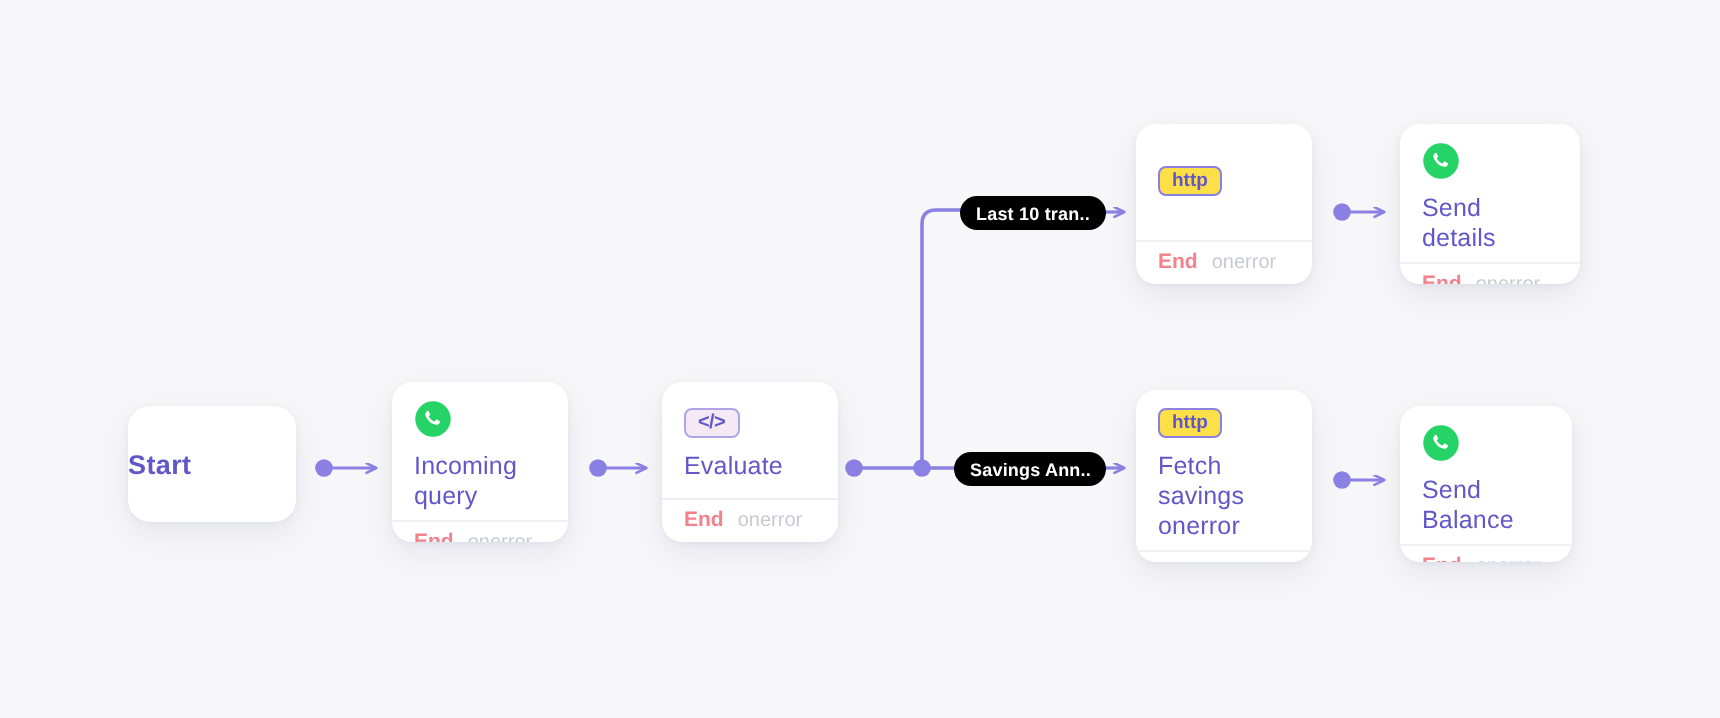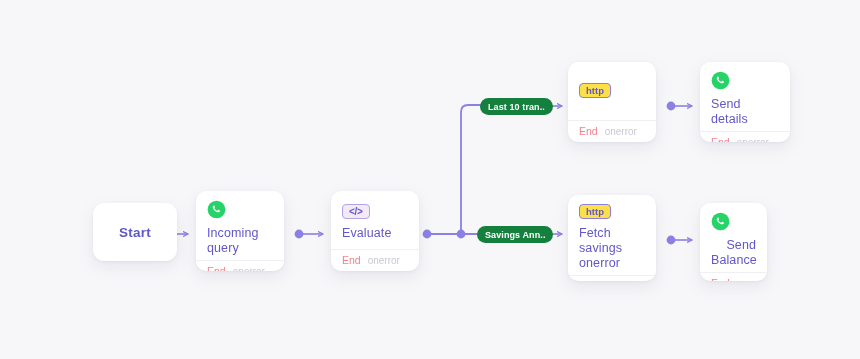--- a/index.html
+++ b/index.html
@@ -51,34 +51,32 @@
     padding: 5px 11px 6px 11px;
     display: flex;
     align-items: center;
     gap: 7px;
     height: 22px;
     box-sizing: border-box;
   }
   .footer-end {
     color: #f4818b;
     font-size: 10.5px;
-    font-weight: 400;
+    font-weight: 700;
   }
   .footer-onerror {
     color: #c9c9d4;
     font-size: 10px;
     font-weight: 400;
   }
 
   
   .node.start {
     border-radius: 11px;
-    align-items: center;
-    justify-content: center;
-    margin-left: 29px;
+    justify-content: center;
   }
   .start-label {
     color: #6157c9;
     font-size: 13.5px;
     font-weight: 700;
     letter-spacing: 0.2px;
   }
 
   
   .tag {
@@ -120,21 +118,21 @@
     left: 0;
     top: 0;
     width: 860px;
     height: 359px;
     pointer-events: none;
   }
 
   
   .edge-pill {
     position: absolute;
-    background: #15803d;
+    background: #000000;
     color: #ffffff;
     border-radius: 9px;
     font-size: 9px;
     font-weight: 600;
     letter-spacing: 0.1px;
     display: flex;
     align-items: center;
     justify-content: center;
     padding: 0 8px;
     height: 17px;
@@ -249,21 +247,21 @@
     <div class="node-body">
       <span class="tag http">http</span>
       <div class="node-title">Fetch savings onerror</div>
     </div>
     <div class="node-footer">
       <span class="footer-end">End</span>
       <span class="footer-onerror">onerror</span>
     </div>
   </div>
 
-  <div class="node" style="left:700px; top:203px; width:67px; height:78px;text-align:right;">
+  <div class="node" style="left:700px; top:203px; width:86px; height:78px;">
     <div class="node-body">
       <svg class="wa-icon" viewBox="0 0 24 24">
         <circle cx="12" cy="12" r="11.2" fill="#25d366"></circle>
         <path d="M9.0 6.8c-0.35 0-0.72 0.12-0.96 0.42-0.3 0.36-0.86 0.95-0.86 2.0 0 1.06 0.8 2.1 0.92 2.24 0.12 0.15 1.56 2.66 3.86 3.55 1.92 0.74 2.31 0.6 2.73 0.55 0.42-0.04 1.34-0.55 1.53-1.09 0.19-0.53 0.19-0.99 0.13-1.08-0.06-0.1-0.21-0.15-0.45-0.27-0.24-0.12-1.34-0.66-1.55-0.74-0.21-0.08-0.36-0.11-0.51 0.12-0.15 0.23-0.58 0.74-0.71 0.89-0.13 0.15-0.26 0.17-0.49 0.06-0.24-0.12-1.0-0.37-1.9-1.18-0.7-0.63-1.18-1.4-1.31-1.64-0.13-0.23-0.01-0.36 0.1-0.47 0.11-0.11 0.24-0.28 0.36-0.42 0.11-0.14 0.15-0.24 0.23-0.4 0.08-0.15 0.04-0.29-0.02-0.41-0.06-0.12-0.51-1.24-0.71-1.7-0.18-0.43-0.37-0.39-0.51-0.4-0.13-0.01-0.28-0.01-0.43-0.01z" fill="#ffffff"></path>
       </svg>
       <div class="node-title">Send Balance</div>
     </div>
     <div class="node-footer">
       <span class="footer-end">End</span>
       <span class="footer-onerror">onerror</span>

